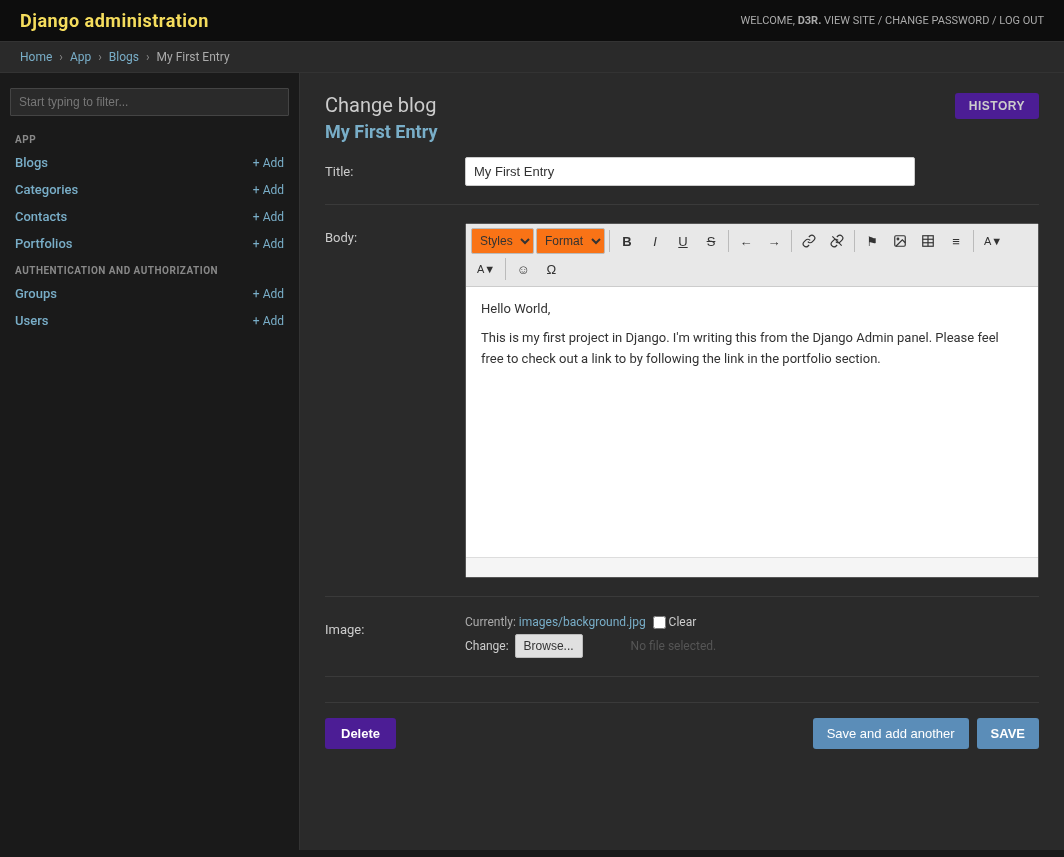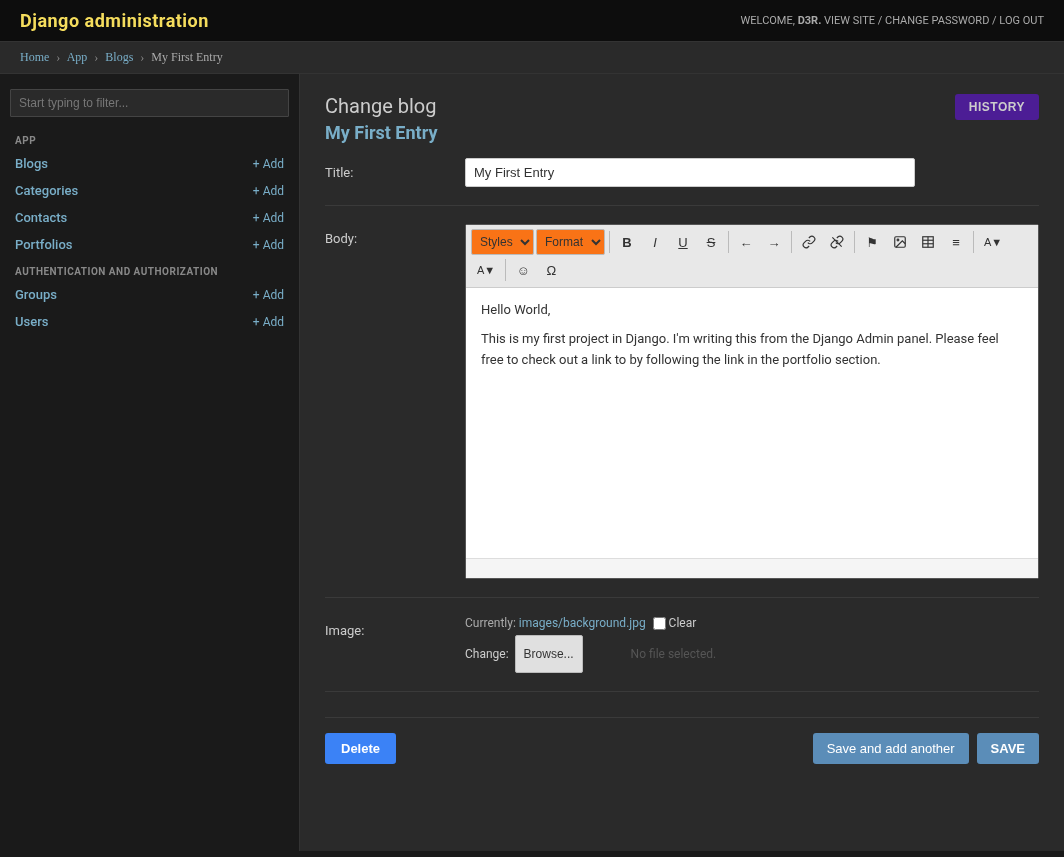--- a/index.html
+++ b/index.html
@@ -32,21 +32,20 @@
     }
     #user-tools strong { color: #aaa; }
 
     
     #breadcrumb-bar {
       background: #2a2a2a;
       padding: 8px 20px;
       font-size: 12px;
       color: #aaa;
       border-bottom: 1px solid #333;
-      font-family: Liberation Serif, serif;
     }
     #breadcrumb-bar a {
       color: #79aec8;
       text-decoration: none;
     }
     #breadcrumb-bar .separator { margin: 0 4px; color: #888; }
 
     
     #content-wrapper {
       display: flex;
@@ -249,41 +248,41 @@
       color: #ccc;
     }
     .image-field .currently {
       margin-bottom: 5px;
     }
     .image-field .currently span.label { color: #aaa; }
     .image-field .currently a { color: #79aec8; text-decoration: none; }
     .clear-checkbox { margin-left: 4px; vertical-align: middle; }
     .change-row { display: flex; align-items: center; gap: 6px; }
     .browse-btn {
-      padding: 11px 8px;
+      padding: 4px 8px;
       background: #e0e0e0;
       border: 1px solid #bbb;
       color: #333;
       font-size: 12px;
       border-radius: 2px;
       cursor: pointer;
     }
     .no-file-text { color: #555; font-size: 12px; margin-left: 42px; }
 
     
     .form-actions {
       display: flex;
       align-items: center;
       justify-content: space-between;
       margin-top: 25px;
       padding-top: 15px;
       border-top: 1px solid #3a3a3a;
     }
     .delete-btn {
-      background: #3b82f6;
+      background: #4c1d95;
       color: #fff;
       border: none;
       padding: 8px 16px;
       font-size: 13px;
       font-weight: bold;
       border-radius: 3px;
       cursor: pointer;
       text-transform: capitalize;
     }
     .save-actions {

